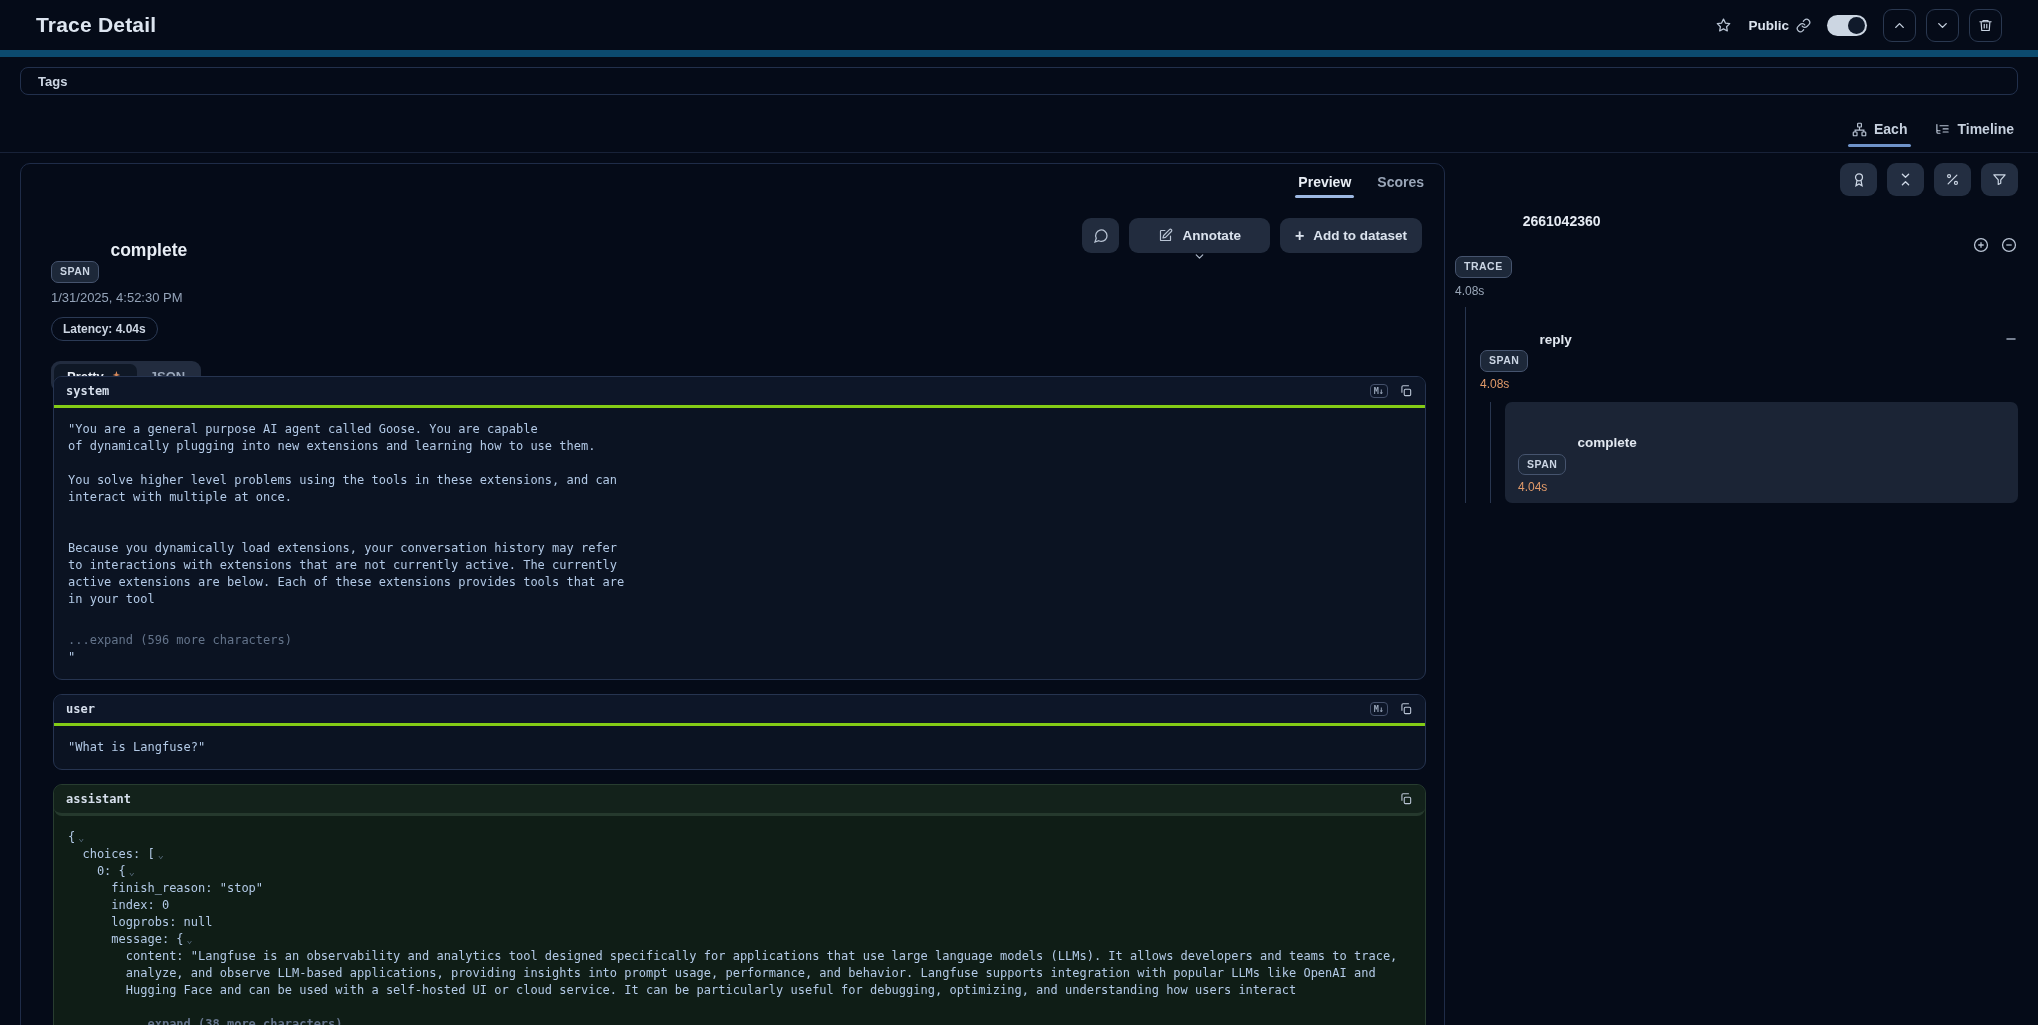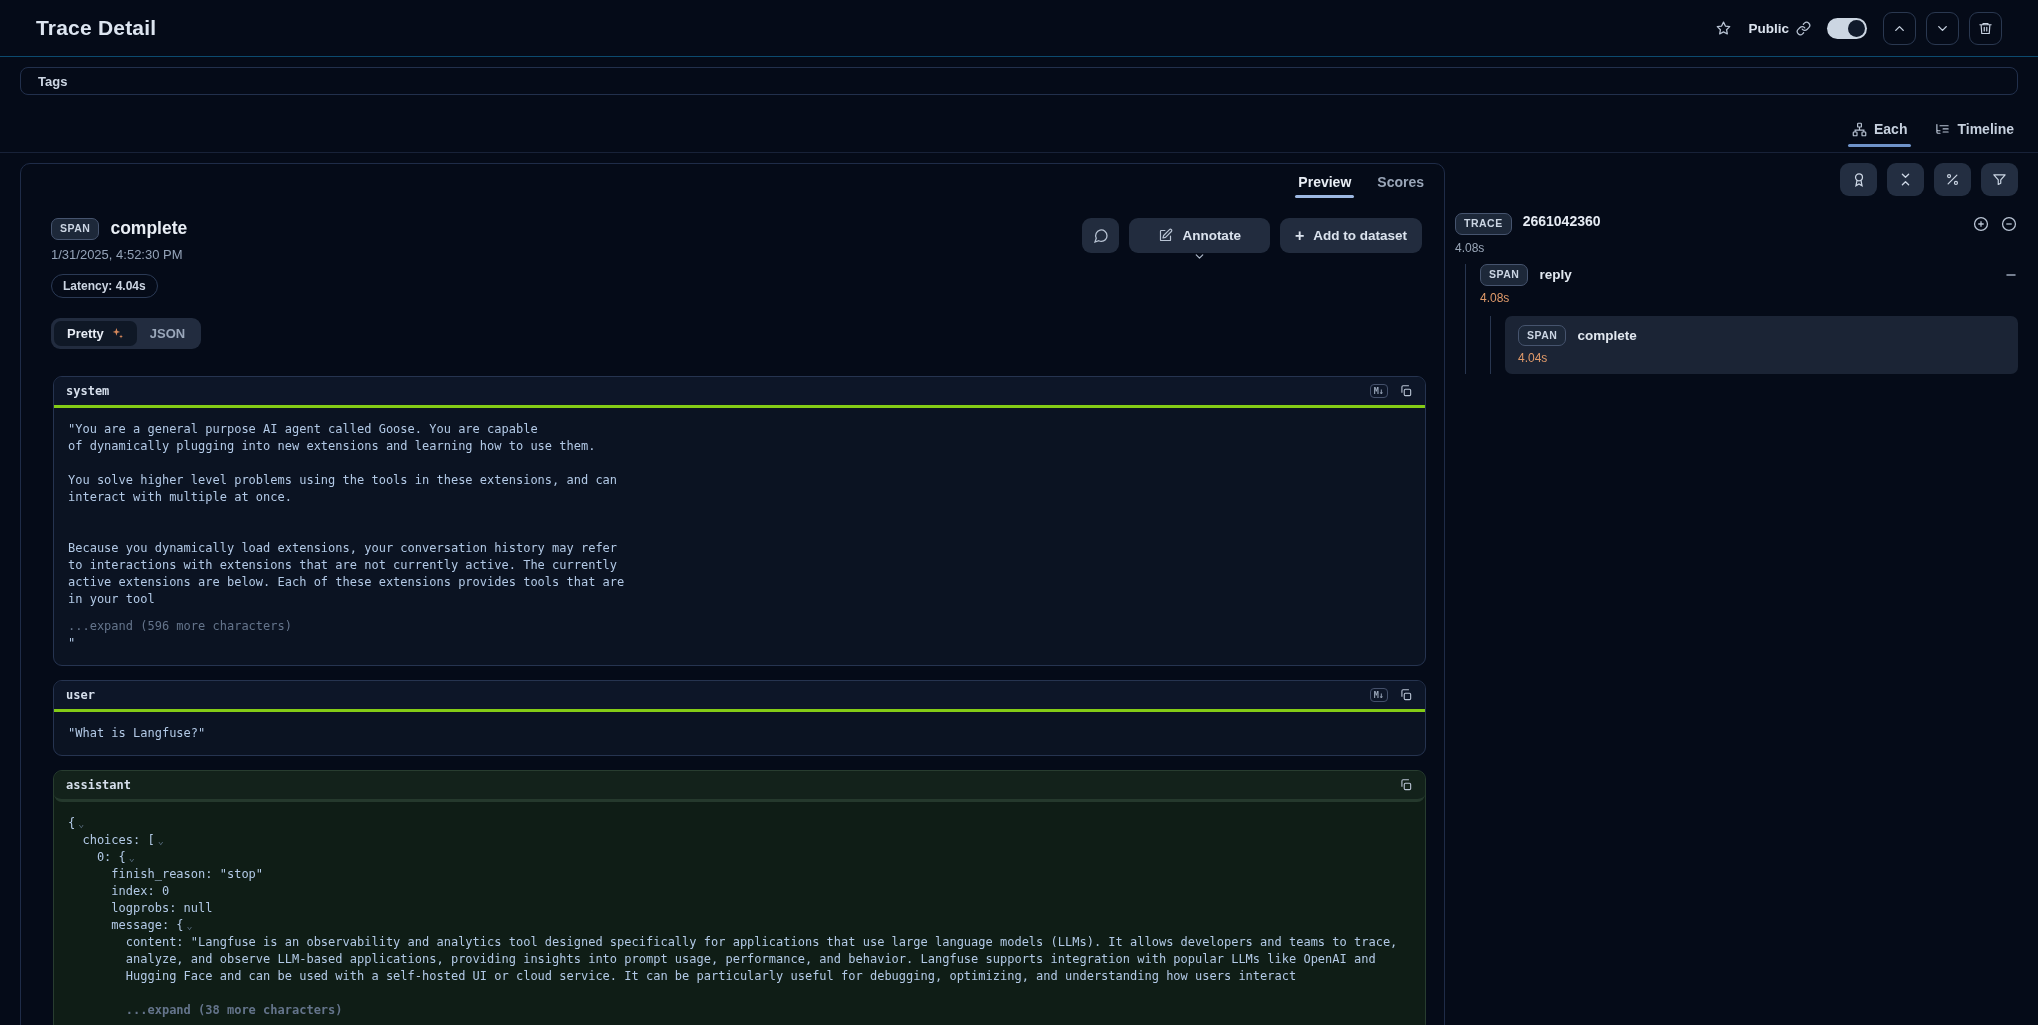--- a/index.html
+++ b/index.html
@@ -5,21 +5,21 @@
   * { margin:0; padding:0; box-sizing:border-box; }
   html,body { background:#050b18; }
   body {
     width:2038px; height:1025px; position:relative; overflow:hidden;
     font-family:"Liberation Sans", sans-serif; color:#e2e8f0;
   }
   svg { display:block; }
 
   
   .topbar{position:absolute;top:0;left:0;right:0;height:57px;display:flex;align-items:center;
-    justify-content:space-between;padding:0 36px;border-bottom:1px solid #0c4a6e;}
+    justify-content:space-between;padding:0 36px;border-bottom:7px solid #0c4a6e;}
   .page-title{font-size:21px;font-weight:700;color:#dde5f0;letter-spacing:.2px;}
   .topbar-right{display:flex;align-items:center;gap:16px;}
   .ghost-icon{color:#b9c4d4;display:flex;align-items:center;cursor:pointer;}
   .public-group{display:flex;align-items:center;gap:7px;font-size:13.5px;font-weight:700;color:#dbe3ee;}
   .toggle{width:40px;height:21px;border-radius:11px;background:#ccd6e2;position:relative;cursor:pointer;}
   .toggle .knob{position:absolute;right:2px;top:2px;width:17px;height:17px;border-radius:50%;background:#101a2b;}
   .sq-btn{width:33px;height:33px;border:1px solid #2a3850;border-radius:9px;display:flex;align-items:center;
     justify-content:center;color:#c7d1e0;background:transparent;cursor:pointer;}
   .btn-row{display:flex;gap:10px;align-items:center;}
 
@@ -57,35 +57,35 @@
   .head-right{display:flex;gap:10px;align-items:center;}
   .act-btn{background:#222c3e;border-radius:9px;height:35px;display:flex;align-items:center;font-size:13.5px;
     font-weight:700;color:#dbe3ee;padding:0 15px;gap:9px;cursor:pointer;}
   .icon-only{width:37px;padding:0;justify-content:center;}
   .split{padding:16px;flex-direction:column;}
   .split .main-part{display:flex;align-items:center;gap:9px;padding:0 13px;height:100%;}
   .split .sep{width:1px;height:100%;background:#33405a;}
   .split .caret-part{display:flex;align-items:center;justify-content:center;width:30px;height:100%;color:#aeb9ca;}
 
   .badge{display:inline-block;padding:2px 8px;border:1px solid #46546e;border-radius:7px;background:#1d2839;
-    font-size:10.5px;font-weight:700;letter-spacing:.5px;color:#cbd5e3;line-height:1.5;}
+    font-size:10.5px;font-weight:700;letter-spacing:.5px;color:#cbd5e3;line-height:1.5;margin-top:43px;}
 
   
   .blocks{position:absolute;top:212px;left:32px;right:18px;display:flex;flex-direction:column;gap:14px;}
   .block{border:1px solid #263450;border-radius:9px;overflow:hidden;background:#0b1322;}
   .block-head{display:flex;align-items:center;justify-content:space-between;padding:7px 12px;
     border-bottom:3px solid #84cc16;background:#0d1628;}
   .role{font-family:"DejaVu Sans Mono", monospace;font-size:12px;font-weight:700;color:#d6dfec;}
   .block-icons{display:flex;align-items:center;gap:11px;color:#8b98ab;}
   .md-chip{border:1.5px solid #44506a;border-radius:4px;font-size:8.5px;font-weight:700;padding:1px 3px;
     color:#98a5b8;font-family:"DejaVu Sans Mono",monospace;cursor:pointer;}
   .block-body{padding:13px 14px;font-family:"DejaVu Sans Mono", monospace;font-size:12px;line-height:17px;color:#b2c9e6;}
   .prewrap{white-space:pre-wrap;}
   .muted{color:#64748b;}
-  .expand-line{margin-top:10px;cursor:pointer;}
+  .expand-line{margin-top:24px;cursor:pointer;}
   .block.assistant{background:#0f1d16;border-color:#283d30;}
   .block.assistant .block-head{background:#13221b;border-color:#25392d;border-radius:8px;}
   .json-line .chev{color:#5d7186;font-size:10px;margin-left:3px;cursor:pointer;}
   .indent8{padding-left:8ch;}
 
   
   .sidebar{position:absolute;top:163px;left:1455px;right:20px;}
   .sidebar-tools{display:flex;justify-content:flex-end;gap:10px;}
   .tool-btn{width:37px;height:33px;background:#232e41;border-radius:9px;display:flex;align-items:center;
     justify-content:center;color:#ccd6e4;cursor:pointer;}

